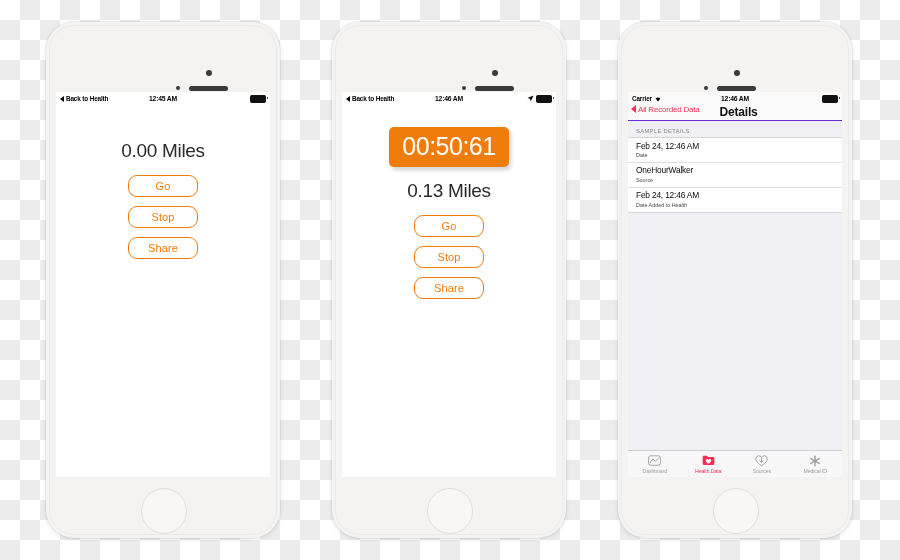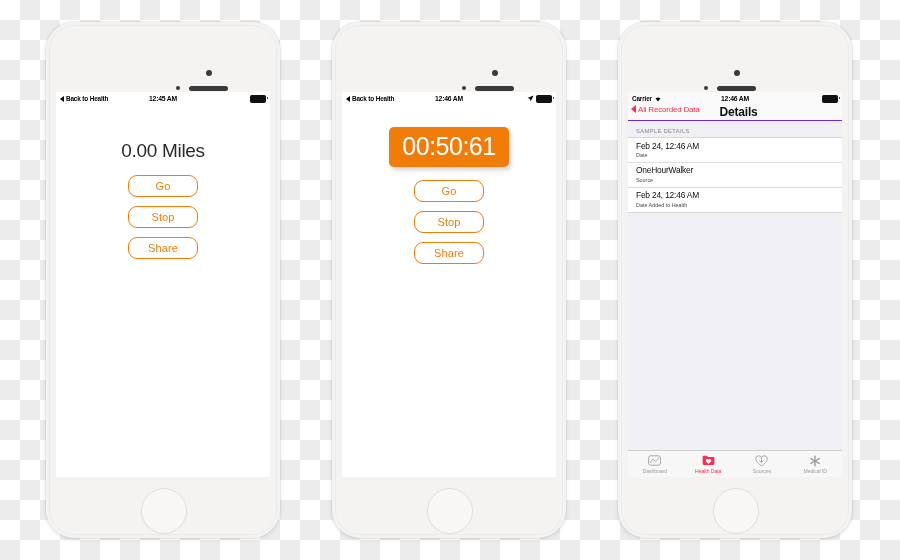--- a/index.html
+++ b/index.html
@@ -293,20 +293,21 @@
         <div class="sb-right">
           <svg class="loc-arrow" width="7" height="7" viewBox="0 0 10 10">
             <path d="M9.4 0.6 L0.6 4.2 L4.1 5.3 L5.4 9 Z" fill="#000"></path>
           </svg>
           <span class="battery"></span>
         </div>
       </div>
 
       <div class="tracker-body">
         <div class="timer-box">00:50:61</div>
+        <div class="miles">0.13 Miles</div>
         <div class="btn-stack">
           <div class="pill-btn">Go</div>
           <div class="pill-btn">Stop</div>
           <div class="pill-btn">Share</div>
         </div>
       </div>
     </div>
 
     <div class="home-btn" style="left:95px; top:466px; width:44px; height:44px;"></div>
   </div>

